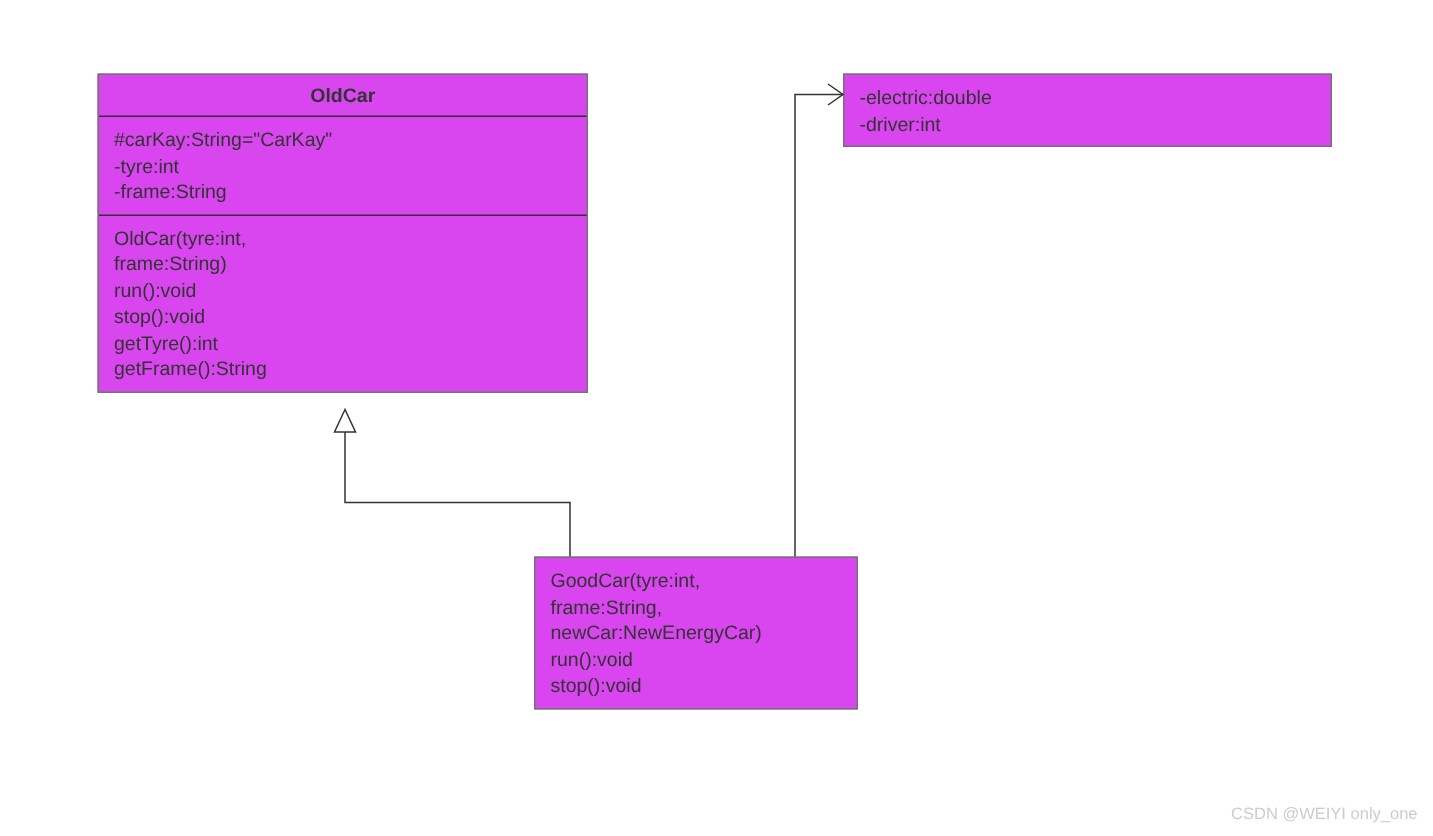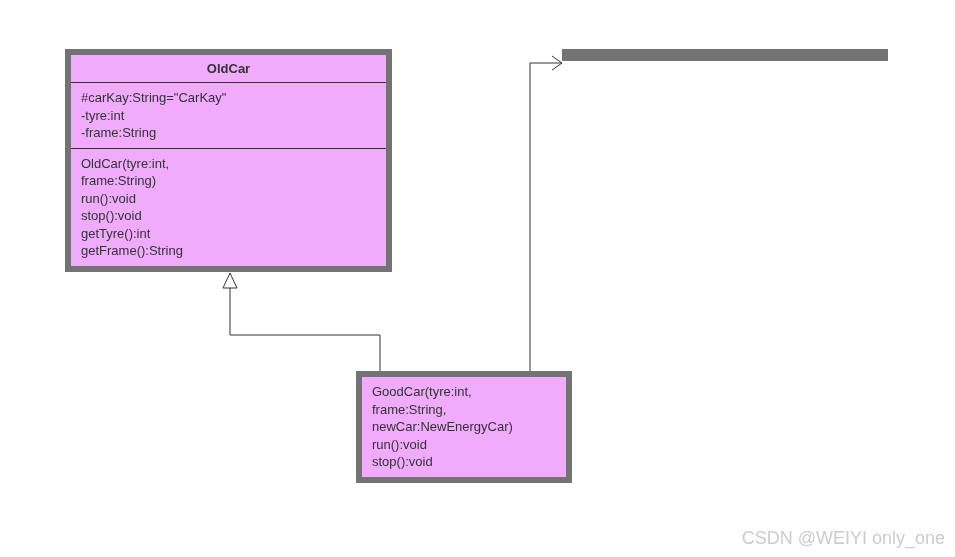--- a/index.html
+++ b/index.html
@@ -1,40 +1,42 @@
 <!DOCTYPE html>
 <html><head>
   <meta charset="utf-8">
   <style>
     * { margin: 0; padding: 0; box-sizing: border-box; }
     body { width: 955px; height: 557px; position: relative; background: #fff; font-family: Arial, sans-serif; font-size: 13px; color: #333; }
-    .class-box { position: absolute; border: 6px solid #737373; background: #f0abfc; }
+    .class-box { position: absolute; border: 1px solid #737373; background: #d946ef; }
     .class-title { text-align: center; font-weight: bold; padding: 6px 8px; border-bottom: 1px solid #333; }
     .class-section { padding: 6px 10px; border-bottom: 1px solid #333; white-space: pre-line; line-height: 1.35; }
     .class-section:last-child { border-bottom: none; }
-    .watermark { position: absolute; right: 10px; bottom: 8px; color: #ccc; font-size: 18px; }
+    .watermark { position: absolute; right: 10px; bottom: 8px; color: #ccc; font-size: 11px; }
     svg.connector { position: absolute; top: 0; left: 0; pointer-events: none; }
   </style>
 </head>
 <body>
 
 <div class="class-box" style="left:65px; top:49px; width:327px;">
   <div class="class-title">OldCar</div>
   <div class="class-section">#carKay:String="CarKay"
 -tyre:int
 -frame:String</div>
   <div class="class-section">OldCar(tyre:int,
 frame:String)
 run():void
 stop():void
 getTyre():int
 getFrame():String</div>
 </div>
 
 <div class="class-box" style="left:562px; top:49px; width:326px;">
+  <div class="class-section">-electric:double
+-driver:int</div>
 </div>
 
 <div class="class-box" style="left:356px; top:371px; width:216px;">
   <div class="class-section">GoodCar(tyre:int,
 frame:String,
 newCar:NewEnergyCar)
 run():void
 stop():void</div>
 </div>
 

